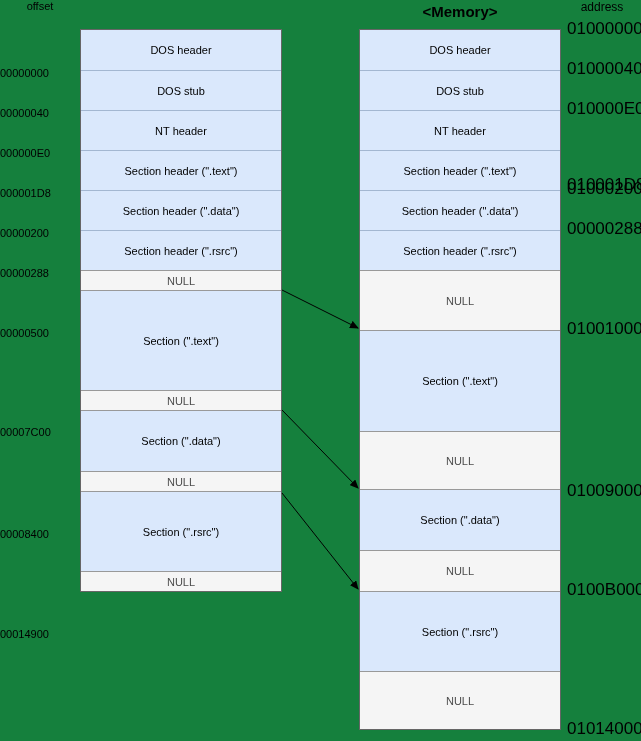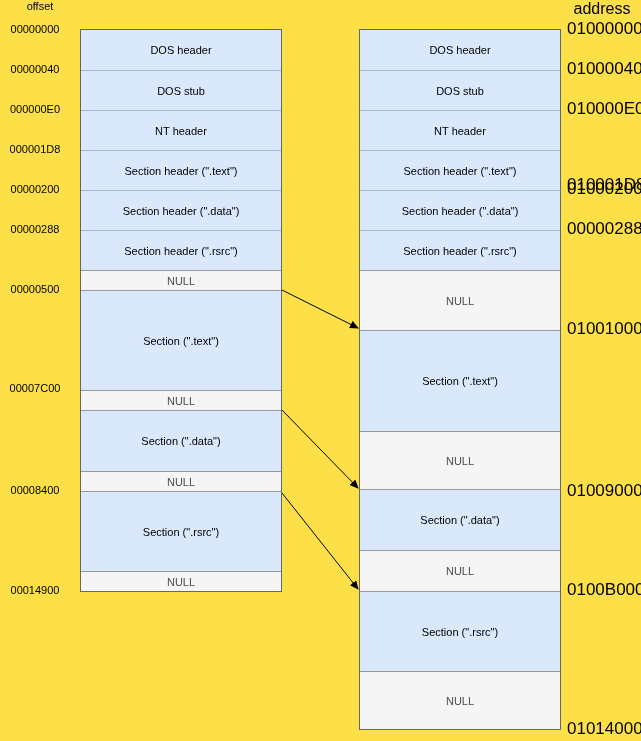--- a/index.html
+++ b/index.html
@@ -5,36 +5,36 @@
   html, body {
     margin: 0;
     padding: 0;
     background: #ffffff;
     font-family: "Liberation Sans", sans-serif;
   }
   .canvas {
     position: relative;
     width: 641px;
     height: 741px;
-    background: #fde047;
+    background: #15803d;
     overflow: hidden;
   }
   .hdr {
     position: absolute;
     color: #000000;
   }
   .axis-hdr-left {
     left: 0; top: 6; width: 80px;
     text-align: center;
     font-size: 11px;
   }
   .axis-hdr-right {
     left: 567px; top: 5; width: 70px;
     text-align: center;
-    font-size: 16px;
+    font-size: 12px;
   }
   .col-title {
     top: 3px; width: 202px;
     text-align: center;
     font-weight: bold;
     font-size: 15px;
   }
   .file-title   { left: 80px; }
   .memory-title { left: 359px; }
   .column {
@@ -57,41 +57,43 @@
   }
   .block.blue { color: #000000; }
   .block.gray { color: #4d4d4d; }
   .side-label {
     position: absolute;
     color: #000000;
     white-space: nowrap;
   }
   .side-label.left {
     left: 0; width: 70px;
-    text-align: center;
+    text-align: left;
     font-size: 11px;
     line-height: 13px;
+    margin-top: 44px;
   }
   .side-label.right {
     left: 567px;
     text-align: center;
     font-size: 17px;
     line-height: 14px;
   }
   .arrows-svg {
     position: absolute;
     left: 0; top: 0;
     pointer-events: none;
   }
 </style>
 </head>
 <body>
 
 <div class="canvas">
   <div class="hdr axis-hdr-left">offset</div>
+  <div class="hdr col-title memory-title">&lt;Memory&gt;</div>
   <div class="hdr axis-hdr-right">address</div>
 
   <div class="column file-col" id="file-col" style="height: 563px;">
       <div class="block blue" style="height: 40px; background: rgb(218, 232, 252);">DOS header</div>
       <div class="block blue" style="height: 40px; background: rgb(218, 232, 252); border-top: 1px solid rgb(163, 183, 209);">DOS stub</div>
       <div class="block blue" style="height: 40px; background: rgb(218, 232, 252); border-top: 1px solid rgb(163, 183, 209);">NT header</div>
       <div class="block blue" style="height: 40px; background: rgb(218, 232, 252); border-top: 1px solid rgb(163, 183, 209);">Section header (".text")</div>
       <div class="block blue" style="height: 40px; background: rgb(218, 232, 252); border-top: 1px solid rgb(163, 183, 209);">Section header (".data")</div>
       <div class="block blue" style="height: 40px; background: rgb(218, 232, 252); border-top: 1px solid rgb(163, 183, 209);">Section header (".rsrc")</div>
       <div class="block gray" style="height: 20px; background: rgb(245, 245, 245); border-top: 1px solid rgb(153, 153, 153);">NULL</div>

